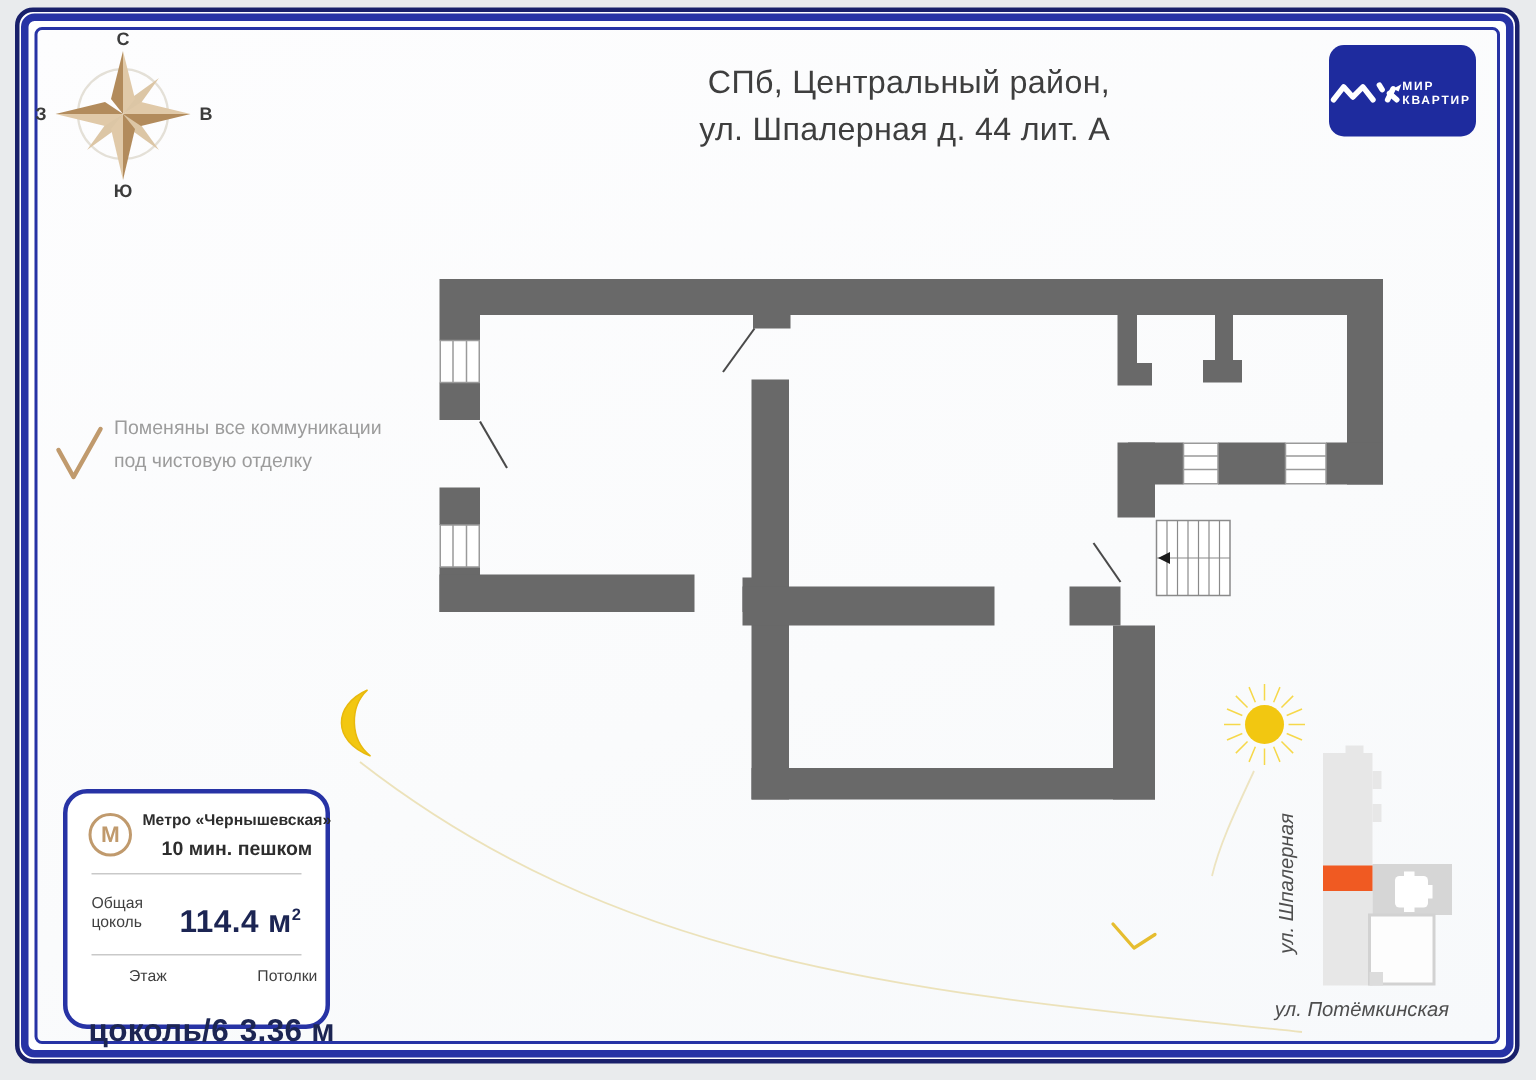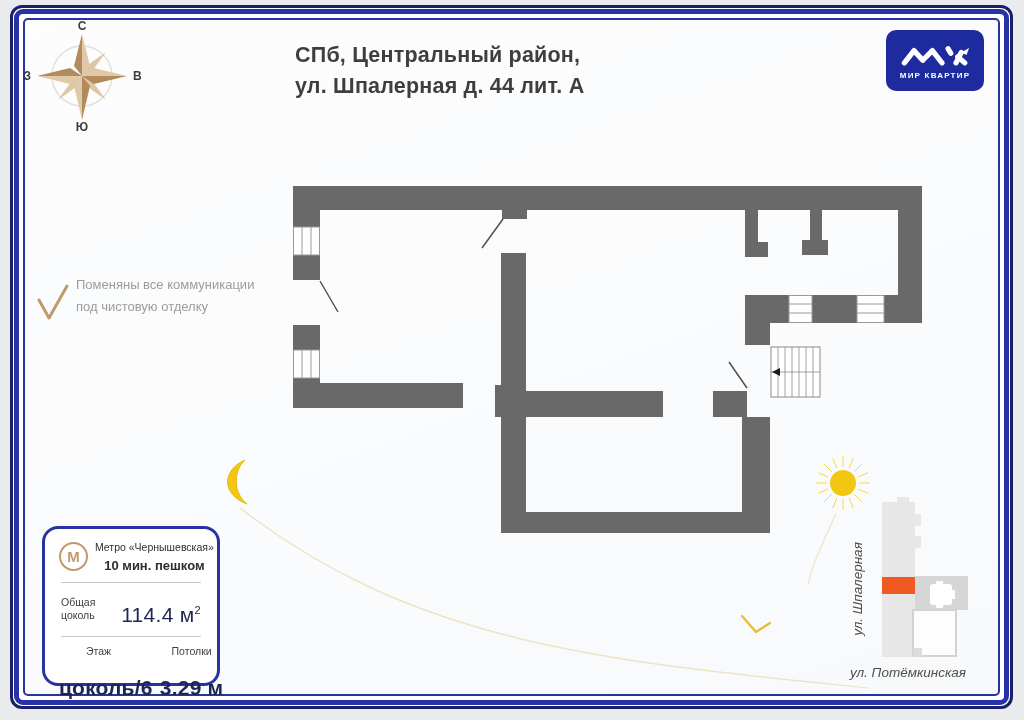--- a/index.html
+++ b/index.html
@@ -11,44 +11,44 @@
   .page{position:relative;width:1024px;height:720px;background:#e9ebed;
         font-family:"Liberation Sans",sans-serif;overflow:hidden;}
   
   .frame-outer{position:absolute;left:10px;top:5px;right:11px;bottom:11px;
     border:3px solid var(--frame-navy);border-radius:12px;background:#fff;}
   .frame-mid{position:absolute;inset:1px;border:5px solid var(--frame-blue);border-radius:9px;}
   .frame-inner{position:absolute;inset:4px;border:2px solid var(--frame-blue);border-radius:5px;
     background:linear-gradient(160deg,#fdfdfe 0%,#fafbfc 60%,#f7f9fb 100%);}
   .scene{position:absolute;left:0;top:0;}
   
-  .title{position:absolute;left:295px;top:40px;width:445px;text-align:left;
-    color:var(--title-dark);font-size:21.5px;font-weight:700;line-height:31px;letter-spacing:.2px;}
+  .title{position:absolute;left:295px;top:40px;width:445px;text-align:right;
+    color:var(--title-dark);font-size:21.5px;font-weight:400;line-height:31px;letter-spacing:.2px;}
   
   .logo{position:absolute;left:886px;top:30px;width:98px;height:61px;background:var(--brand-blue);
-    border-radius:10px;display:flex;flex-direction:column;align-items:center;justify-content:center;}
+    border-radius:10px;display:flex;flex-direction:row;align-items:center;justify-content:center;}
   .logo-text{color:#fff;font-size:8px;font-weight:bold;letter-spacing:1.2px;margin-top:3px;}
   
   .note{position:absolute;left:36px;top:274px;width:240px;}
   .note-check{position:absolute;left:0;top:8px;}
   .note-text{margin-left:40px;width:200px;color:var(--note-gray);
     font-size:13px;line-height:22px;}
   
   .info-card{position:absolute;left:42px;top:526px;width:178px;height:160px;box-sizing:border-box;
     background:#fff;border:3px solid var(--frame-blue);border-radius:16px;padding:12px 14px 10px 14px;}
   .metro-row{display:flex;align-items:flex-start;}
   .metro-icon{flex:0 0 auto;width:25px;height:25px;border:2px solid var(--accent-tan);border-radius:50%;
     color:var(--accent-tan);font-weight:bold;font-size:15px;display:flex;align-items:center;justify-content:center;margin-top:1px;}
   .metro-text{margin-left:7px;flex:1;}
-  .metro-name{font-size:10.5px;font-weight:normal;color:#2d2d2d;white-space:nowrap;}
+  .metro-name{font-size:10.5px;font-weight:bold;color:#2d2d2d;white-space:nowrap;}
   .metro-walk{font-size:13px;font-weight:bold;color:#2d2d2d;text-align:center;margin-top:5px;}
   .divider{border-top:1px solid #c9c9c9;margin:9px 2px 8px 2px;}
   .area-row{display:flex;align-items:center;justify-content:space-between;padding:0 2px;}
   .area-label{font-size:10.5px;color:#3f3f3f;line-height:13px;}
-  .area-value{font-size:21px;font-weight:normal;color:var(--value-navy);letter-spacing:.3px;margin-top:12px;}
+  .area-value{font-size:21px;font-weight:bold;color:var(--value-navy);letter-spacing:.3px;margin-top:12px;}
   .area-value sup{font-size:11px;}
   .ff-row{display:grid;grid-template-columns:55% 45%;text-align:center;gap:21px;}
   .ff-row.labels{font-size:10.5px;color:#3f3f3f;margin-top:1px;}
   .ff-row.values{font-size:21px;font-weight:bold;color:var(--value-navy);margin-top:19px;letter-spacing:.2px;}
 </style>
 </head>
 <body>
 
 <div class="page">
 
@@ -239,17 +239,17 @@
       </div>
       <div class="area-value"><span>114.4 м</span><sup>2</sup></div>
     </div>
     <div class="divider"></div>
     <div class="ff-row labels">
       <span>Этаж</span>
       <span>Потолки</span>
     </div>
     <div class="ff-row values">
       <span>цоколь/6</span>
-      <span>3.29 м</span>
+      <span>3.36 м</span>
     </div>
   </div>
 
 </div>
 
 </body></html>

